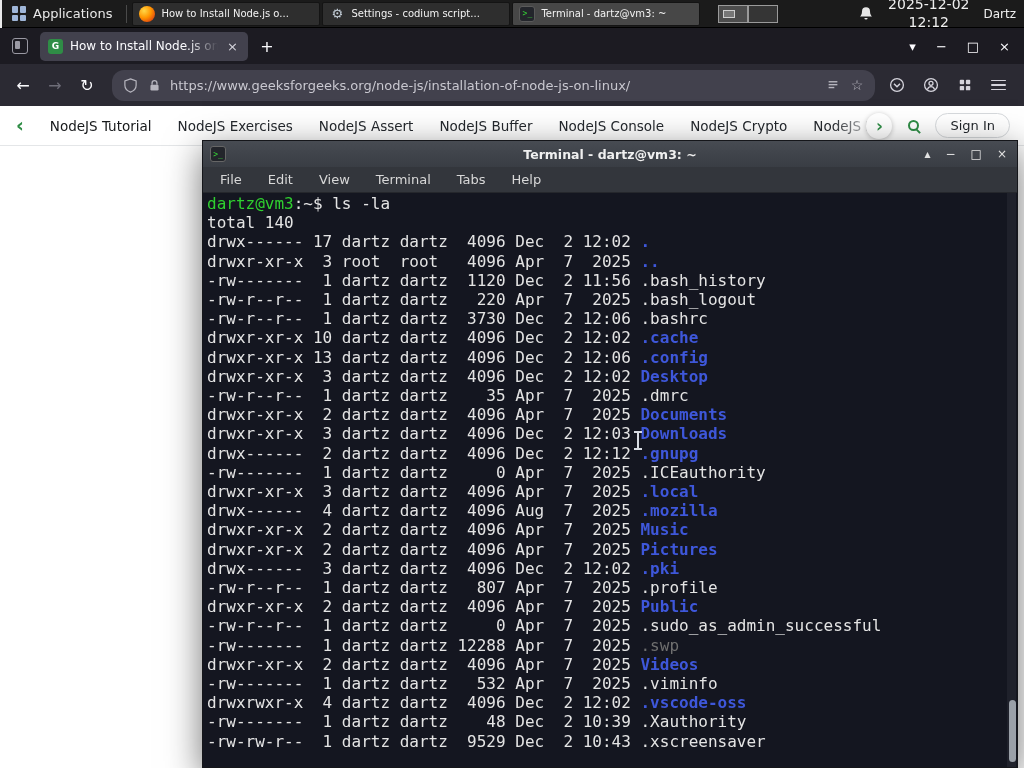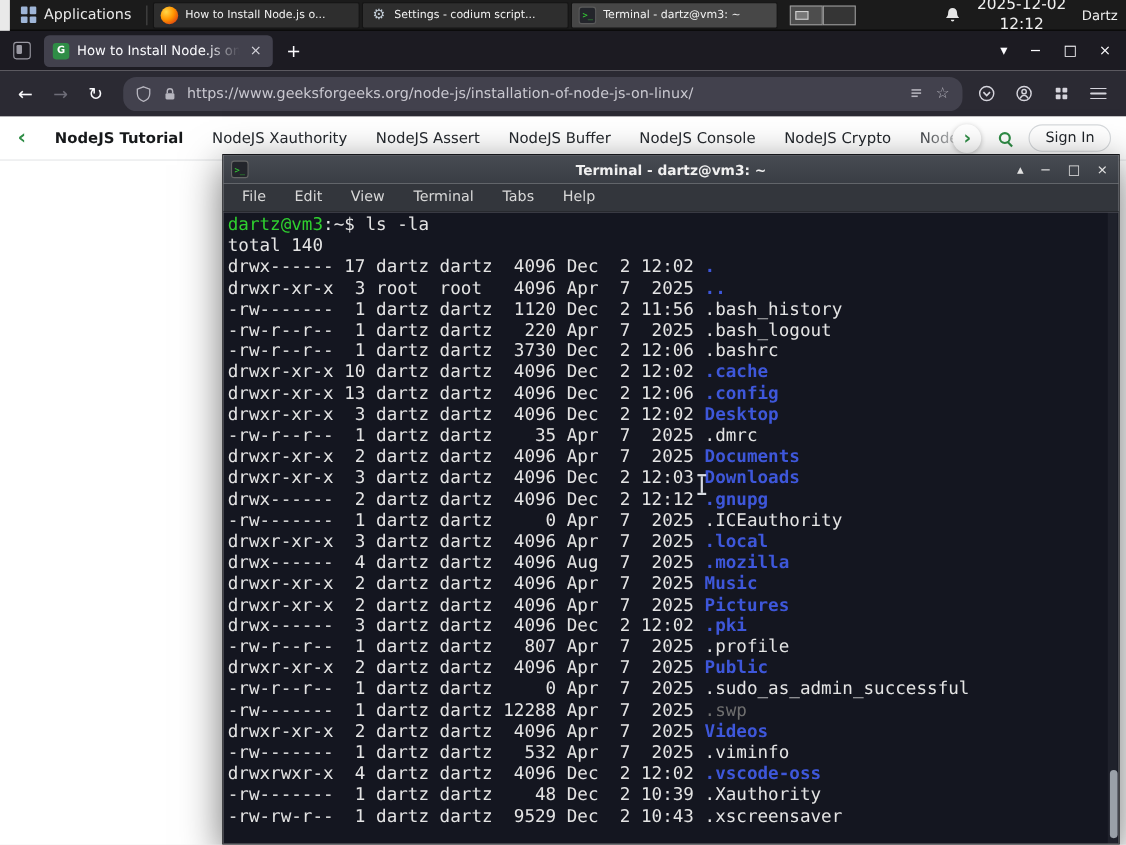--- a/index.html
+++ b/index.html
@@ -1,20 +1,20 @@
 <!DOCTYPE html>
 <html><head>
 <meta charset="utf-8">
 <style>
   *{margin:0;padding:0;box-sizing:border-box}
   html,body{width:1024px;height:768px;overflow:hidden;font-family:"DejaVu Sans","Liberation Sans",sans-serif;background:#cfcfcf}
   .desktop{position:relative;width:1024px;height:768px;background:#e9e9e9}
 
   
-  .panel{position:absolute;top:0;left:9px;right:0;height:28px;background:#1b1b1b;display:flex;align-items:center;color:#e8e8e8;font-size:13px;z-index:60;border-bottom:1px solid #000}
+  .panel{position:absolute;top:0;left:2px;right:0;height:28px;background:#1b1b1b;display:flex;align-items:center;color:#e8e8e8;font-size:13px;z-index:60;border-bottom:1px solid #000}
   .apps-btn{display:flex;align-items:center;gap:6px;padding:0 10px;height:100%;cursor:default}
   .apps-icon{width:15px;height:15px;display:grid;grid-template-columns:6px 6px;grid-gap:2px}
   .apps-icon i{background:#9fb6d8;border-radius:1px}
   .panel-sep{width:1px;height:18px;background:#4a4a4a;margin:0 4px}
   .tasklist{display:flex;align-items:center;height:100%}
   .task{display:flex;align-items:center;gap:6px;width:188px;height:24px;margin:0 1px;padding:0 6px;background:#2e2e2e;border:1px solid #141414;border-radius:2px;overflow:hidden}
   .task.active{background:#474747}
   .tlabel{font-size:10px;white-space:nowrap;overflow:hidden;text-overflow:ellipsis;color:#f2f2f2}
   .ticon{flex:0 0 auto;width:16px;height:16px;display:flex;align-items:center;justify-content:center;font-size:13px;color:#c2ccd6}
   .icon-firefox{border-radius:50%;background:radial-gradient(circle at 32% 30%,#ffd747,#ff9500 45%,#e8590c 72%,#b5340c)}
@@ -47,21 +47,21 @@
   .urltext{flex:1;font-size:13px;color:#c9c8d0;white-space:nowrap;overflow:hidden}
   .uicon{width:16px;height:16px;flex:0 0 auto;display:flex;align-items:center;justify-content:center;color:#b6b5be;font-size:14px}
   .toolicons{display:flex;align-items:center;gap:18px;padding:0 10px 0 4px}
   .hamburger{display:flex;flex-direction:column;gap:3px;width:15px}
   .hamburger i{height:1.6px;background:#d5d4dc;border-radius:1px}
 
   
   .sitenav{position:relative;height:40px;background:#fff;border-bottom:1px solid #e4e6e8;display:flex;align-items:center;gap:26px;padding-left:16px;white-space:nowrap;overflow:hidden;color:#25292e;font-size:13.5px}
   .chev{color:#2f8d46;font-size:19px;font-weight:bold;line-height:1}
   .navitem{cursor:default}
-  .navitem.bold{font-weight:bold;color:#17191b}
+  .navitem.bold{font-weight:normal;color:#17191b}
   .sitenav-right{position:absolute;right:0;top:0;height:100%;display:flex;align-items:center;gap:16px;padding:0 14px 0 34px;background:linear-gradient(90deg,rgba(255,255,255,0),#fff 26%)}
   .circlechev{width:26px;height:26px;border-radius:50%;background:#fff;box-shadow:0 1px 5px rgba(0,0,0,.25);display:flex;align-items:center;justify-content:center;color:#2f8d46;font-size:17px;font-weight:bold}
   .magnifier{width:11px;height:11px;border:2px solid #2f8d46;border-radius:50%;position:relative}
   .magnifier::after{content:"";position:absolute;width:2px;height:6px;background:#2f8d46;right:-2px;bottom:-5px;transform:rotate(-45deg)}
   .signin{border:1px solid #d6d9dc;border-radius:15px;padding:4px 14px;font-size:13px;color:#1f2328;background:#fff}
   .page{position:absolute;top:146px;left:0;right:0;bottom:0;background:#fff}
 
   
   .termwin{position:absolute;left:202px;top:140px;width:816px;height:628px;z-index:40;box-shadow:0 10px 34px rgba(0,0,0,.55);border:1px solid #15161a;display:flex;flex-direction:column}
   .titlebar{height:26px;background:linear-gradient(#474b52,#393d44);display:flex;align-items:center;position:relative;color:#f0f0f0}
@@ -202,21 +202,21 @@
             <i></i>
             <i></i>
             <i></i>
           </span>
       </div>
     </div>
     <div class="sitenav">
       <span class="chev">‹</span>
       <div class="sitenav" style="position:static;border:none;height:auto;padding-left:0;overflow:visible">
           <span class="navitem bold">NodeJS Tutorial</span>
-          <span class="navitem">NodeJS Xauthority</span>
+          <span class="navitem">NodeJS Exercises</span>
           <span class="navitem">NodeJS Assert</span>
           <span class="navitem">NodeJS Buffer</span>
           <span class="navitem">NodeJS Console</span>
           <span class="navitem">NodeJS Crypto</span>
           <span class="navitem">NodeJS DNS</span>
           <span class="navitem">Node</span>
         </div>
       <div class="sitenav-right">
         <span class="circlechev">›</span>
         <span class="magnifier"></span>

